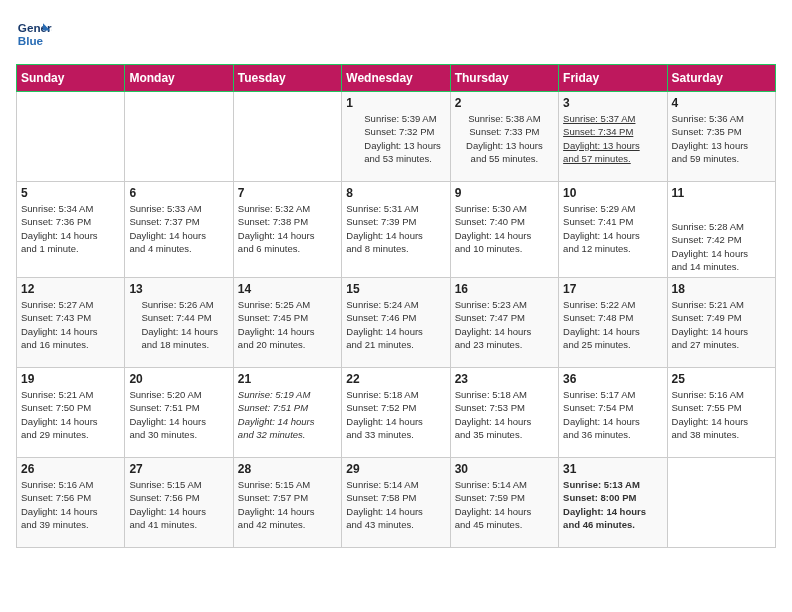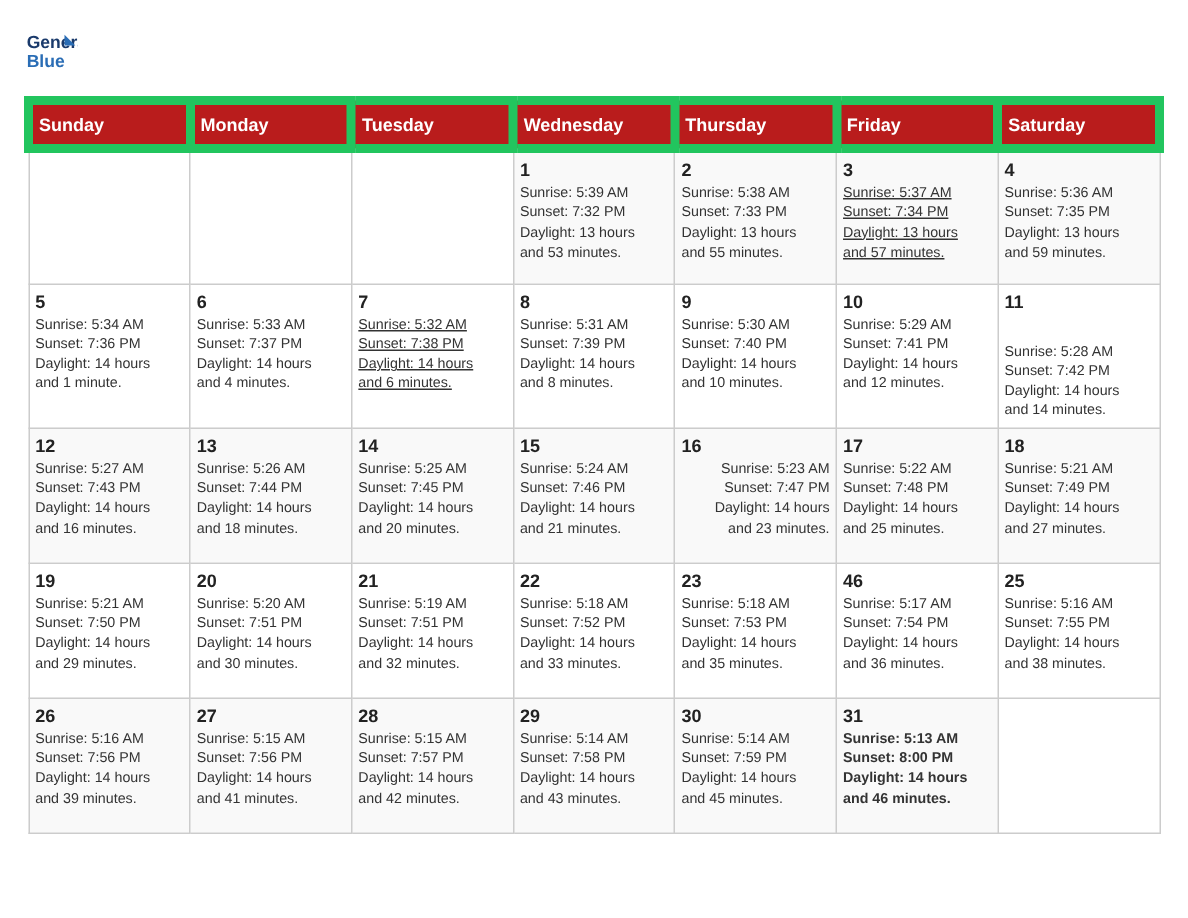--- a/index.html
+++ b/index.html
@@ -36,27 +36,27 @@
     .subtitle {
       font-size: 16px;
       color: #444;
     }
     table {
       width: 100%;
       border-collapse: collapse;
       table-layout: fixed;
     }
     thead tr th {
-      background-color: #b91c1c;
+      background-color: #be185d;
       color: #fff;
       font-size: 12px;
       font-weight: bold;
       padding: 6px 4px;
       text-align: left;
-      border: 6px solid #22c55e;
+      border: 1px solid #22c55e;
     }
     tbody tr td {
       border: 1px solid #ccc;
       vertical-align: top;
       padding: 4px;
       font-size: 10px;
       color: #333;
       height: 90px;
       background: #fff;
     }
@@ -112,28 +112,28 @@
         <th>Saturday</th>
       </tr>
   </thead>
   <tbody id="calendar-body">
   <tr>
         <td class="empty-cell"></td>
         <td class="empty-cell"></td>
         <td class="empty-cell"></td>
         <td>
           <span class="day-num">1</span>
-          <div class="day-info" style="white-space: pre-line;">Sunrise: 5:39 AM
+          <div class="day-info" style="white-space: pre-line; margin-left: 18px;">Sunrise: 5:39 AM
 Sunset: 7:32 PM
 Daylight: 13 hours
 and 53 minutes.</div>
         </td>
         <td>
           <span class="day-num">2</span>
-          <div class="day-info" style="white-space: pre-line;">Sunrise: 5:38 AM
+          <div class="day-info" style="white-space: pre-line; text-align: center;">Sunrise: 5:38 AM
 Sunset: 7:33 PM
 Daylight: 13 hours
 and 55 minutes.</div>
         </td>
         <td>
           <span class="day-num">3</span>
           <div class="day-info" style="white-space: pre-line; text-decoration: underline;">Sunrise: 5:37 AM
 Sunset: 7:34 PM
 Daylight: 13 hours
 and 57 minutes.</div>
@@ -156,21 +156,21 @@
         </td>
         <td>
           <span class="day-num">6</span>
           <div class="day-info" style="white-space: pre-line;">Sunrise: 5:33 AM
 Sunset: 7:37 PM
 Daylight: 14 hours
 and 4 minutes.</div>
         </td>
         <td>
           <span class="day-num">7</span>
-          <div class="day-info" style="white-space: pre-line; text-decoration: underline;">Sunrise: 5:32 AM
+          <div class="day-info" style="white-space: pre-line;">Sunrise: 5:32 AM
 Sunset: 7:38 PM
 Daylight: 14 hours
 and 6 minutes.</div>
         </td>
         <td>
           <span class="day-num">8</span>
           <div class="day-info" style="white-space: pre-line;">Sunrise: 5:31 AM
 Sunset: 7:39 PM
 Daylight: 14 hours
 and 8 minutes.</div>
@@ -200,42 +200,42 @@
       <tr>
         <td>
           <span class="day-num">12</span>
           <div class="day-info" style="white-space: pre-line;">Sunrise: 5:27 AM
 Sunset: 7:43 PM
 Daylight: 14 hours
 and 16 minutes.</div>
         </td>
         <td>
           <span class="day-num">13</span>
-          <div class="day-info" style="white-space: pre-line;">Sunrise: 5:26 AM
+          <div class="day-info" style="white-space: pre-line; margin-left: 12px;">Sunrise: 5:26 AM
 Sunset: 7:44 PM
 Daylight: 14 hours
 and 18 minutes.</div>
         </td>
         <td>
           <span class="day-num">14</span>
           <div class="day-info" style="white-space: pre-line;">Sunrise: 5:25 AM
 Sunset: 7:45 PM
 Daylight: 14 hours
 and 20 minutes.</div>
         </td>
         <td>
           <span class="day-num">15</span>
           <div class="day-info" style="white-space: pre-line;">Sunrise: 5:24 AM
 Sunset: 7:46 PM
 Daylight: 14 hours
 and 21 minutes.</div>
         </td>
         <td>
           <span class="day-num">16</span>
-          <div class="day-info" style="white-space: pre-line; text-align: right;">Sunrise: 5:23 AM
+          <div class="day-info" style="white-space: pre-line;">Sunrise: 5:23 AM
 Sunset: 7:47 PM
 Daylight: 14 hours
 and 23 minutes.</div>
         </td>
         <td>
           <span class="day-num">17</span>
           <div class="day-info" style="white-space: pre-line;">Sunrise: 5:22 AM
 Sunset: 7:48 PM
 Daylight: 14 hours
 and 25 minutes.</div>
@@ -258,41 +258,41 @@
         </td>
         <td>
           <span class="day-num">20</span>
           <div class="day-info" style="white-space: pre-line;">Sunrise: 5:20 AM
 Sunset: 7:51 PM
 Daylight: 14 hours
 and 30 minutes.</div>
         </td>
         <td>
           <span class="day-num">21</span>
-          <div class="day-info" style="white-space: pre-line;">Sunrise: 5:19 AM
+          <div class="day-info" style="white-space: pre-line; font-style: italic;">Sunrise: 5:19 AM
 Sunset: 7:51 PM
 Daylight: 14 hours
 and 32 minutes.</div>
         </td>
         <td>
           <span class="day-num">22</span>
           <div class="day-info" style="white-space: pre-line;">Sunrise: 5:18 AM
 Sunset: 7:52 PM
 Daylight: 14 hours
 and 33 minutes.</div>
         </td>
         <td>
           <span class="day-num">23</span>
           <div class="day-info" style="white-space: pre-line;">Sunrise: 5:18 AM
 Sunset: 7:53 PM
 Daylight: 14 hours
 and 35 minutes.</div>
         </td>
         <td>
-          <span class="day-num">46</span>
+          <span class="day-num">36</span>
           <div class="day-info" style="white-space: pre-line;">Sunrise: 5:17 AM
 Sunset: 7:54 PM
 Daylight: 14 hours
 and 36 minutes.</div>
         </td>
         <td>
           <span class="day-num">25</span>
           <div class="day-info" style="white-space: pre-line;">Sunrise: 5:16 AM
 Sunset: 7:55 PM
 Daylight: 14 hours

